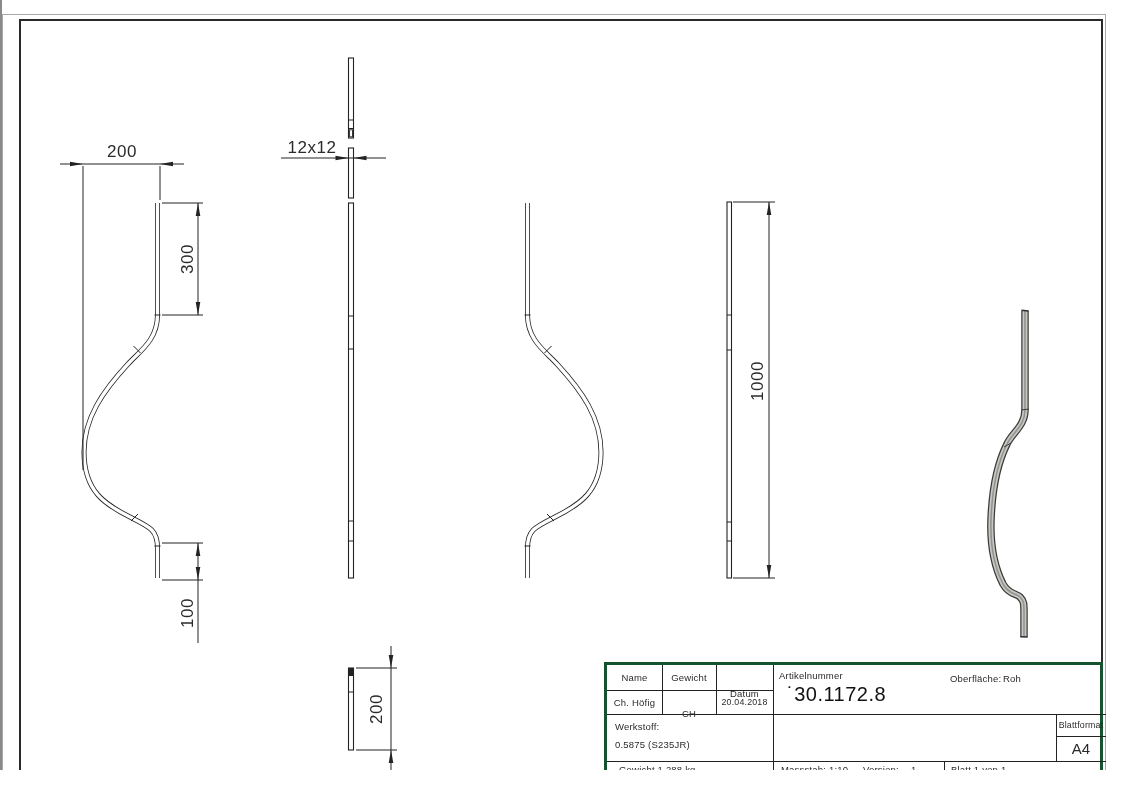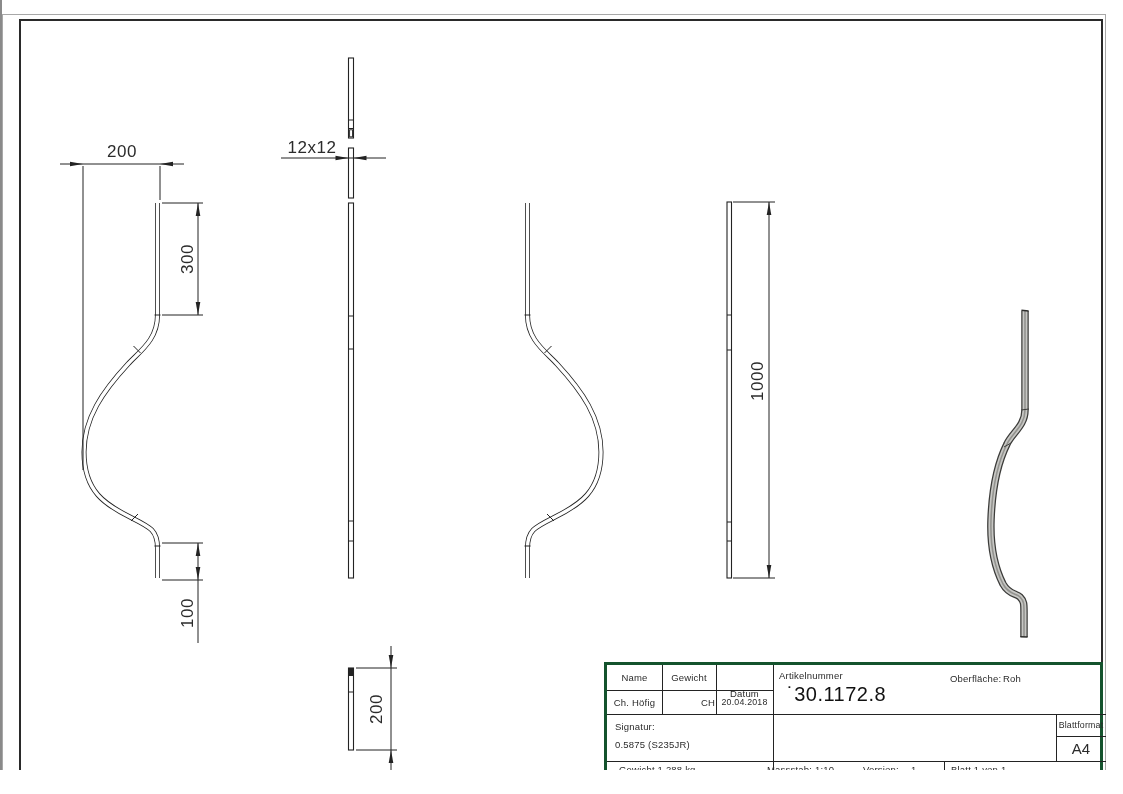--- a/index.html
+++ b/index.html
@@ -166,33 +166,33 @@
     <div class="vl" style="left:449px;top:49px;height:47px;"></div>
     <div class="hl" style="left:0;top:25px;width:166px;"></div>
     <div class="hl" style="left:0;top:49px;width:499px;"></div>
     <div class="hl" style="left:449px;top:71px;width:50px;"></div>
     <div class="hl" style="left:0;top:96px;width:499px;"></div>
 
     <div class="cell" style="left:0;top:0;width:55px;height:25px;">Name</div>
     <div class="cell" style="left:55px;top:0;width:54px;height:25px;">Gewicht</div>
     <div class="cell" style="left:109px;top:0;width:57px;height:25px;margin-top:16px;">Datum</div>
     <div class="cell" style="left:0;top:25px;width:55px;height:24px;">Ch. Höfig</div>
-    <div class="cell" style="left:55px;top:25px;width:54px;height:24px;margin-left:19px;">CH</div>
+    <div class="cell" style="left:55px;top:36px;width:54px;height:24px;">CH</div>
     <div class="cell" style="left:109px;top:25px;width:57px;height:24px;font-size:8.8px;">20.04.2018</div>
 
     <div class="cell left" style="left:172px;top:3px;width:120px;height:14px;">Artikelnummer</div>
     <div class="artnr">˙30.1172.8</div>
     <div class="cell left" style="left:343px;top:6px;width:70px;height:14px;">Oberfläche:</div>
     <div class="cell left" style="left:396px;top:6px;width:40px;height:14px;">Roh</div>
 
-    <div class="cell left" style="left:8px;top:54px;width:150px;height:14px;">Signatur:</div>
+    <div class="cell left" style="left:8px;top:54px;width:150px;height:14px;">Werkstoff:</div>
     <div class="cell left" style="left:8px;top:72px;width:150px;height:14px;">0.5875 (S235JR)</div>
 
     <div class="cell left" style="left:12px;top:96px;width:150px;height:16px;">Gewicht 1.288 kg</div>
-    <div class="cell left" style="left:160px;top:96px;width:80px;height:16px;">Massstab: 1:10</div>
+    <div class="cell left" style="left:174px;top:96px;width:80px;height:16px;">Massstab: 1:10</div>
     <div class="cell left" style="left:256px;top:96px;width:45px;height:16px;">Version:</div>
     <div class="cell left" style="left:304px;top:96px;width:20px;height:16px;">1</div>
     <div class="cell left" style="left:344px;top:96px;width:100px;height:16px;">Blatt 1 von 1</div>
 
     <div class="cell" style="left:449px;top:49px;width:50px;height:22px;font-size:8.8px;text-align:center;">Blattformat</div>
     <div class="cell" style="left:449px;top:71px;width:50px;height:25px;font-size:15px;">A4</div>
   </div>
 </div>
 
 </body></html>

